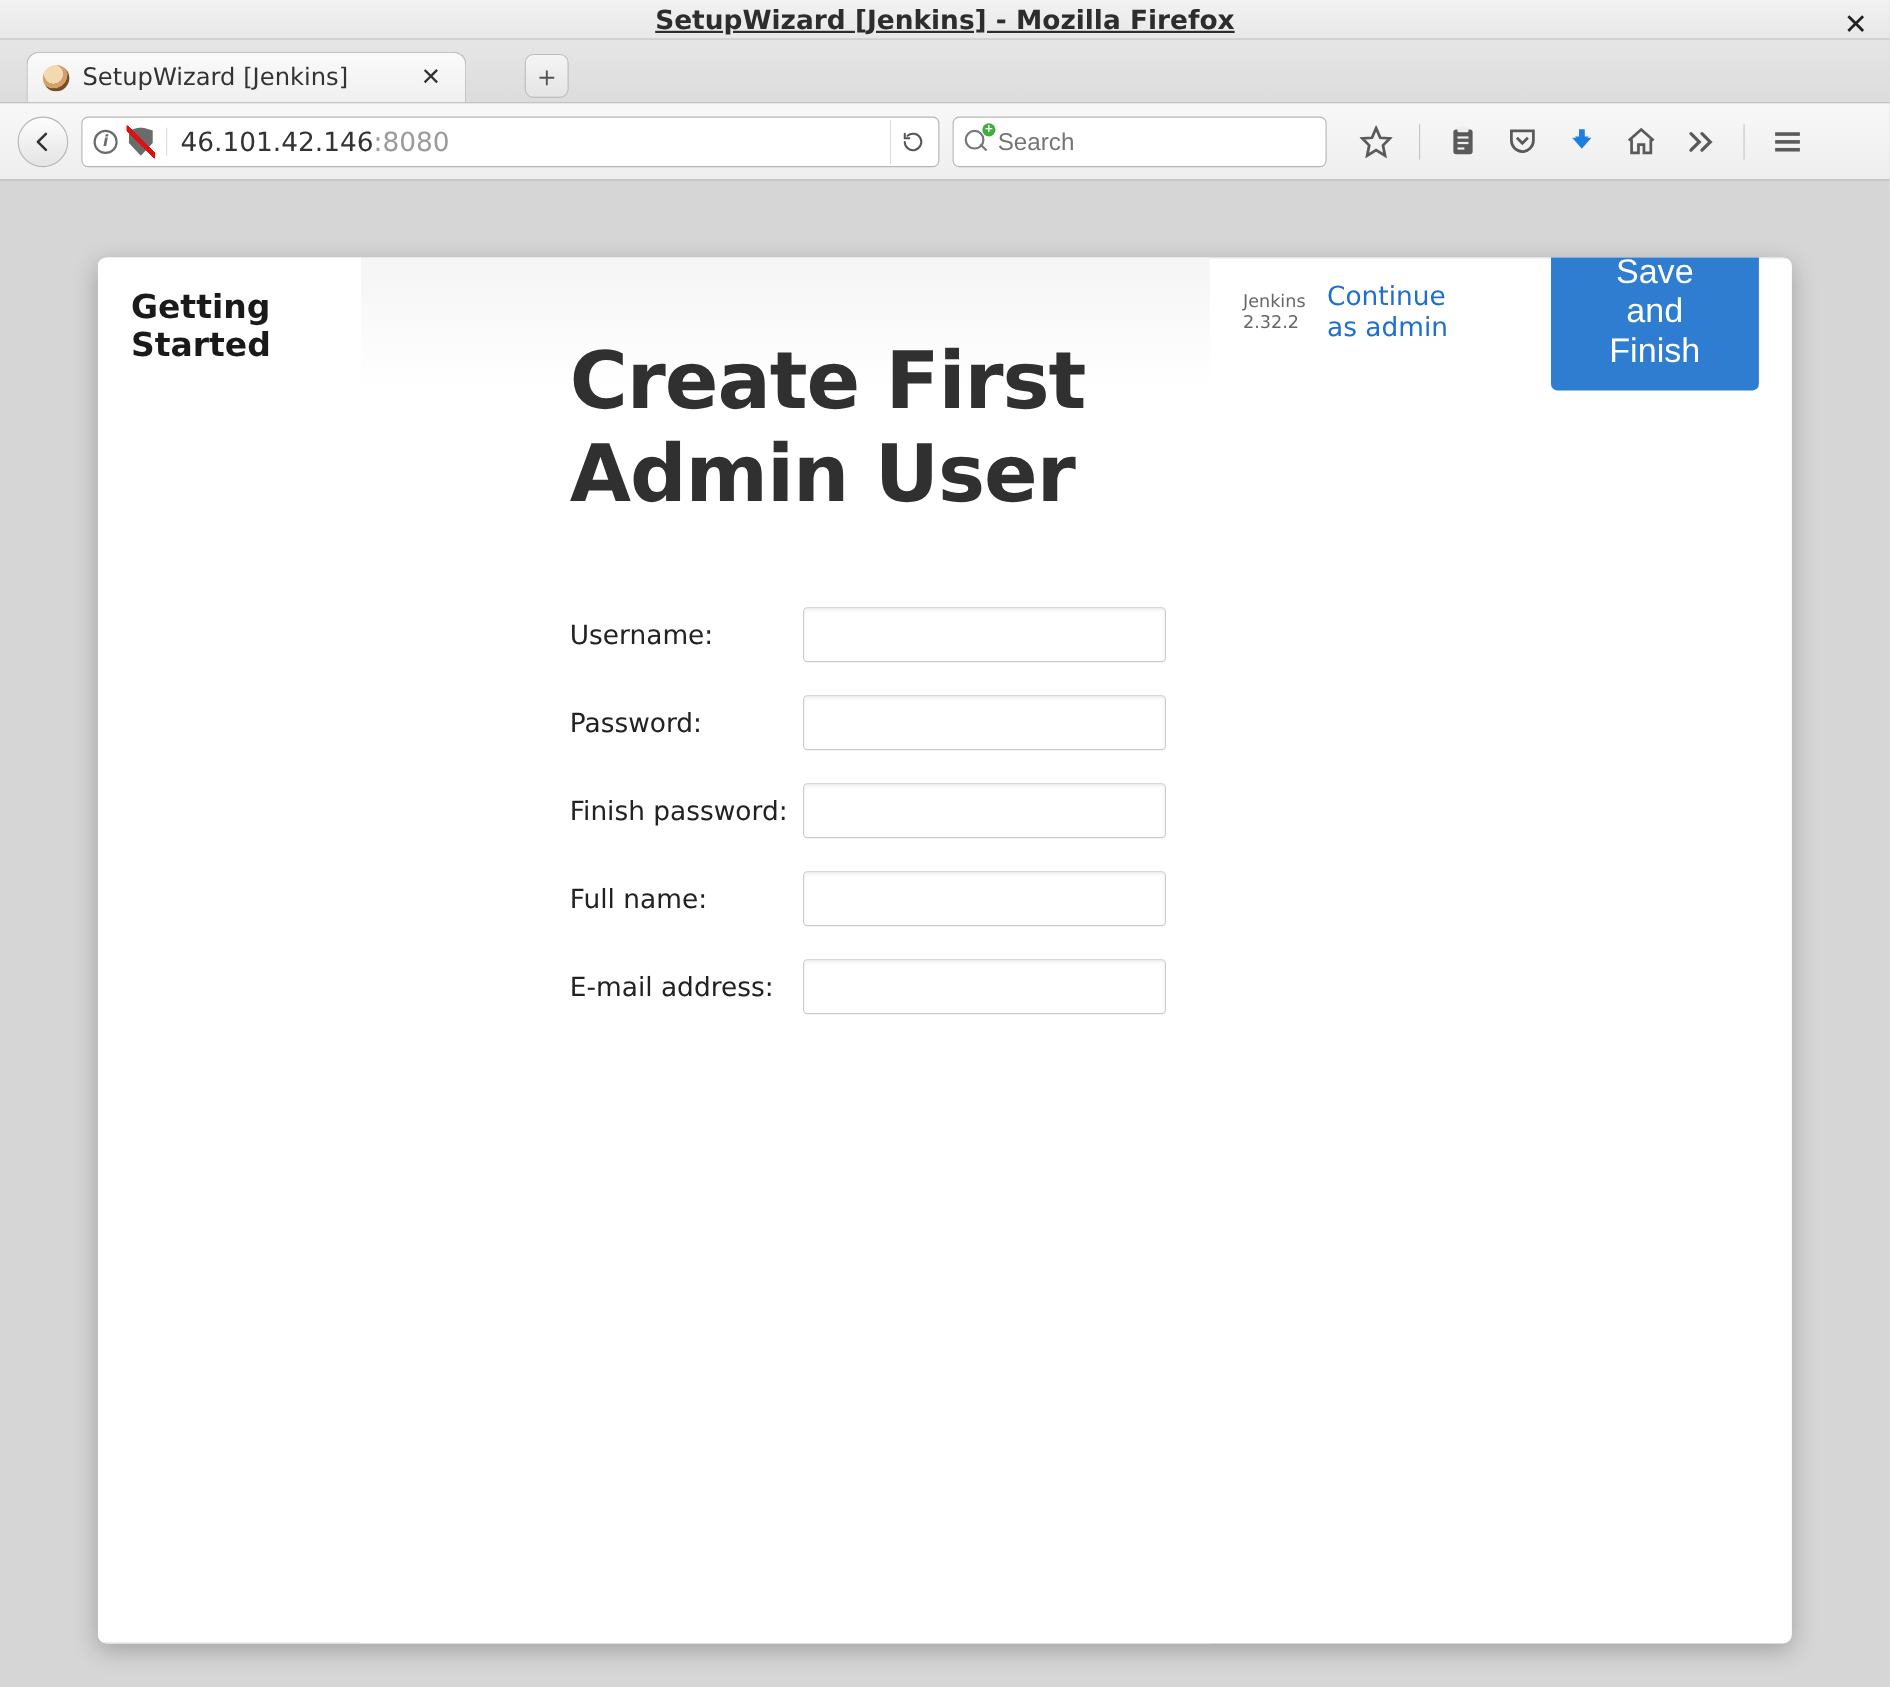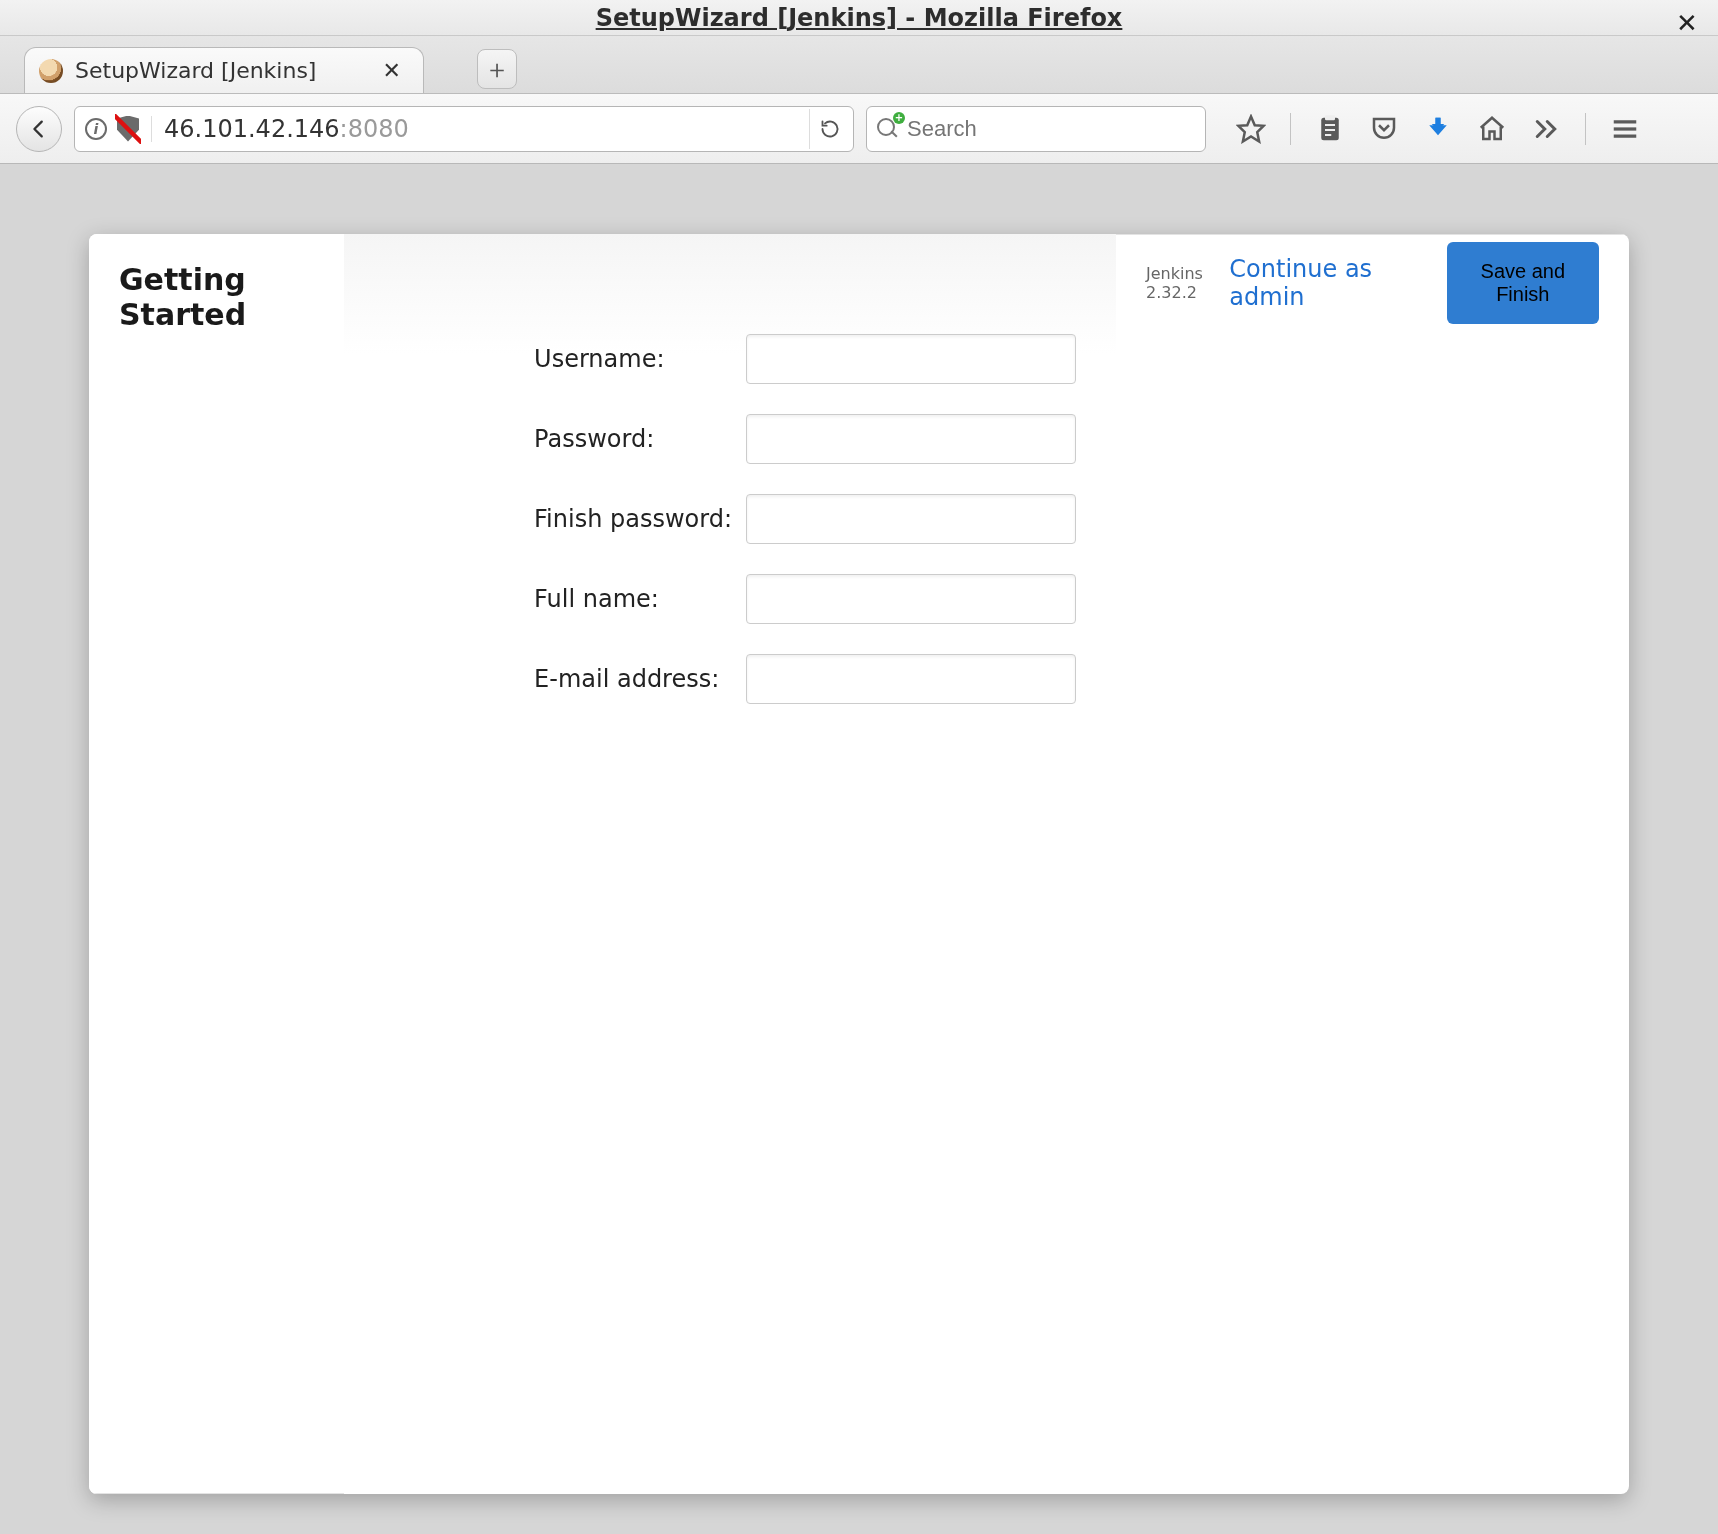--- a/index.html
+++ b/index.html
@@ -167,21 +167,21 @@
   .cardfoot {
     height:96px;
     border-top:1px solid #e3e3e3;
     display:flex; align-items:center; justify-content:space-between;
     padding: 0 30px;
   }
   .cardfoot .ver { font-size:16px; color:#666; }
   .cardfoot .actions { display:flex; align-items:center; gap:40px; }
   .cardfoot .linkbtn { color:#1f6fd0; font-size:24px; cursor:pointer; }
   .cardfoot .primarybtn {
-    background:#2f7dd1; color:#000000; font-size:20px;
+    background:#2f7dd1; color:#ffffff; font-size:31px;
     border:none; border-radius:6px; padding:18px 30px; cursor:pointer;margin-left:32px;
   }
 </style>
 </head>
 <body>
 
 <div class="titlebar">
   <span>SetupWizard [Jenkins] - Mozilla Firefox</span>
   <span class="closebtn">✕</span>
 </div>
@@ -276,20 +276,21 @@
     </span>
   </div>
 </div>
 
 <div class="viewport">
   <div class="card">
 
     <div class="cardhead">Getting Started</div>
 
     <div class="cardbody">
+      <h1>Create First Admin User</h1>
 
       <table class="form">
         <tbody>
             <tr>
           <td class="label">Username:</td>
           <td class="field"><input type="text" value="" style=""></td>
         </tr>
         <tr>
           <td class="label">Password:</td>
           <td class="field"><input type="password" value="" style=""></td>

